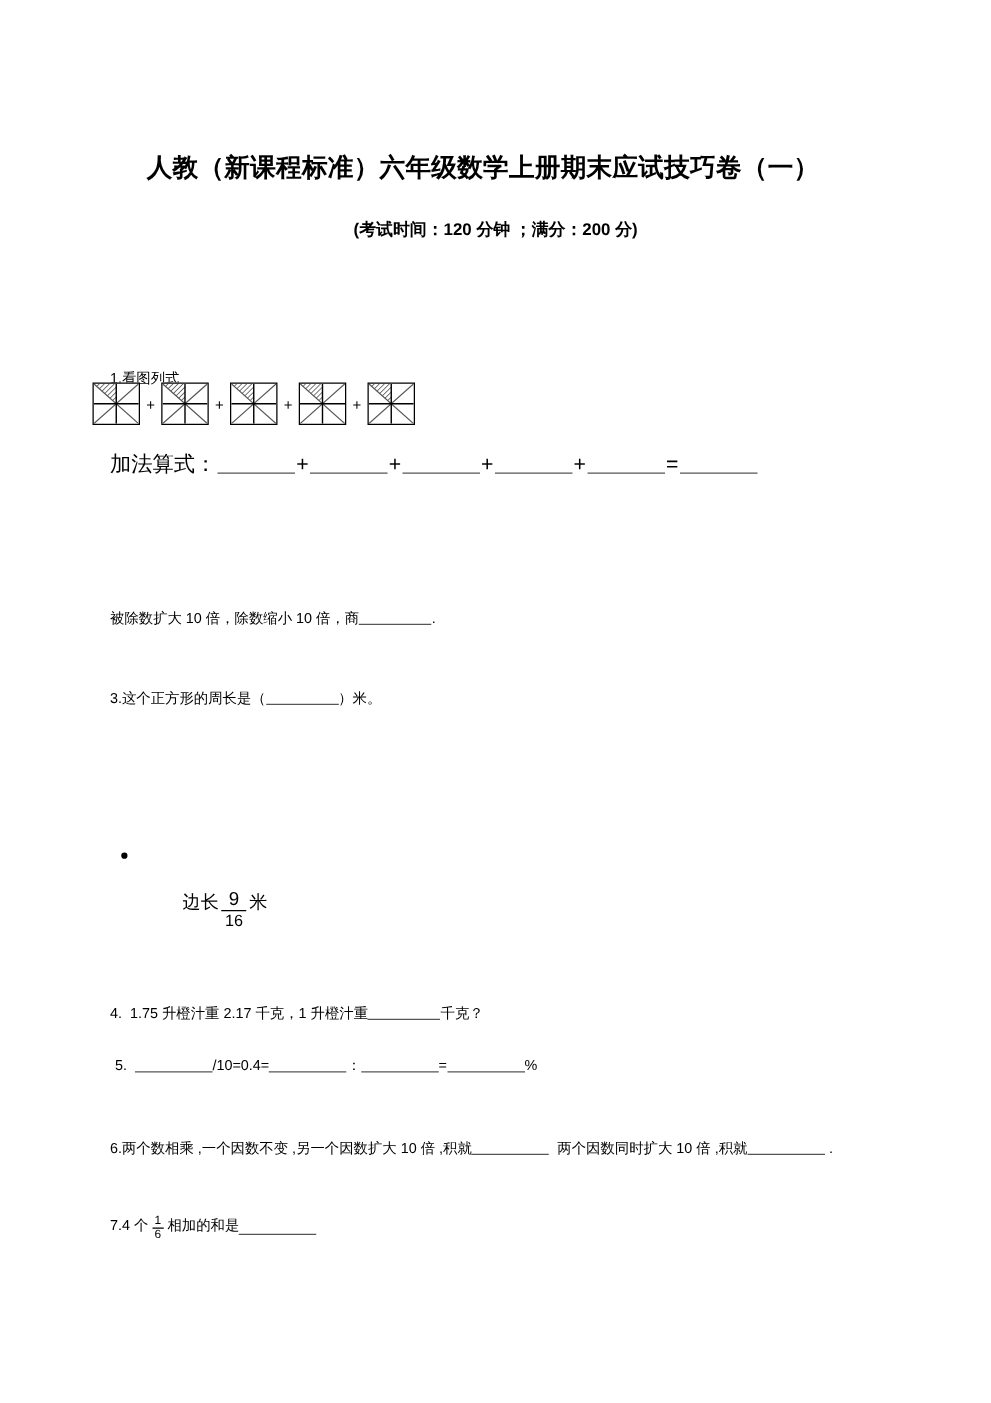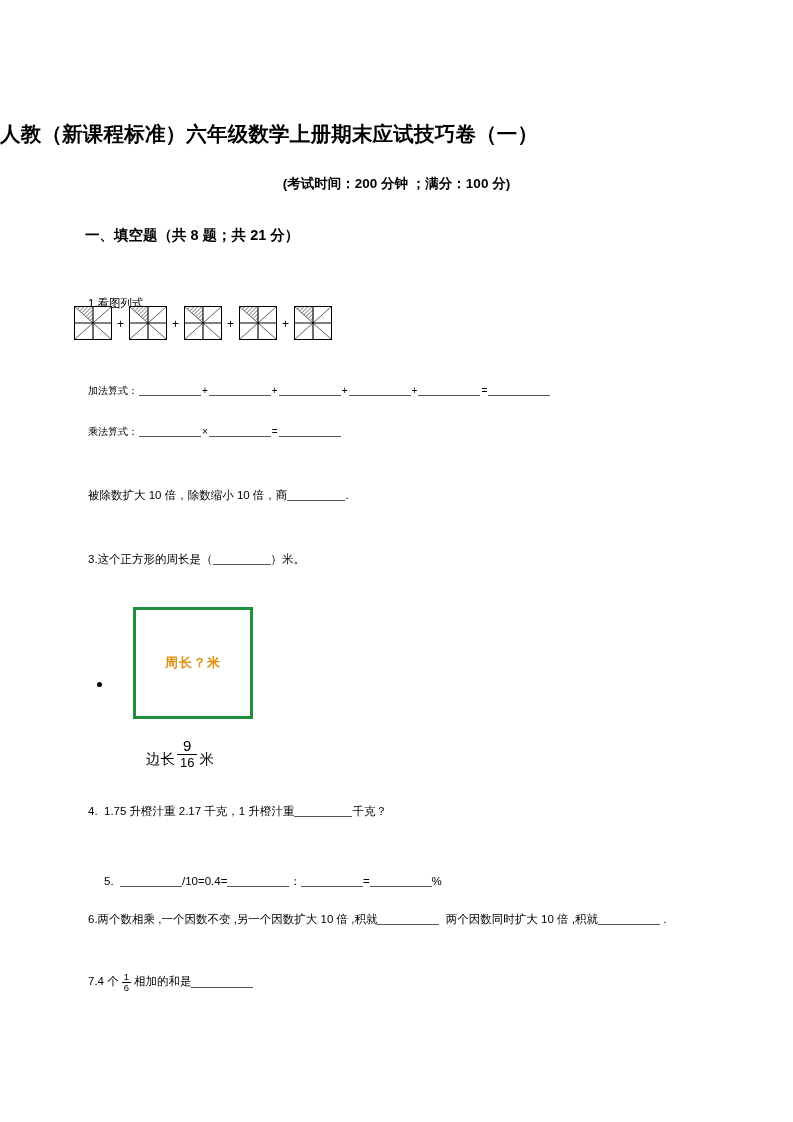--- a/index.html
+++ b/index.html
@@ -21,20 +21,21 @@
     height: 1122px;
     overflow: hidden;
   }
 
   
   .doc-title {
     position: absolute;
     left: 0;
     top: 120px;
     width: 773px;
+    text-align: center;
     font-size: 20.5px;
     font-weight: bold;
     letter-spacing: 0.2px;
     white-space: nowrap;
   }
   .doc-subtitle {
     position: absolute;
     left: 0;
     top: 175px;
     width: 793px;
@@ -92,23 +93,22 @@
     font-size: 12px;
     padding: 0 5px 0 5px;
     position: relative;
     top: 1px;
   }
   .fig-sq svg { display: block; width: 100%; height: 100%; }
 
   
   .formula {
     position: absolute;
-    font-size: 10px;
-    white-space: nowrap;
-    margin-top: 24px;
+    font-size: 17px;
+    white-space: nowrap;
   }
   .formula .blank { margin: 0 1px; }
 
   
   .green-square {
     position: absolute;
     left: 133px;
     top: 607px;
     width: 120px;
     height: 112px;
@@ -132,24 +132,24 @@
     left: 97px;
     top: 682px;
     width: 5px;
     height: 5px;
     background: #000;
     border-radius: 50%;
   }
   .side-label {
     position: absolute;
     left: 146px;
-    top: 738px;
+    top: 712px;
     font-size: 14.5px;
     display: flex;
-    align-items: flex-end;
+    align-items: flex-start;
     white-space: nowrap;
   }
   .frac {
     display: inline-flex;
     flex-direction: column;
     align-items: center;
     justify-content: center;
     vertical-align: middle;
     margin: 0 2px;
     line-height: 1;
@@ -167,23 +167,22 @@
   .frac-sm .den { font-size: 9.5px; border-top: 1px solid #000; padding: 0px 2px 0 2px; }
   .frac-sm { margin: 0 3px; position: relative; top: 0px; }
 </style>
 </head>
 <body>
 
 <div class="page">
 
   <div class="doc-title">人教（新课程标准）六年级数学上册期末应试技巧卷（一）</div>
 
-  <div class="doc-subtitle">(考试时间：200 分钟  ；满分：100 分)</div>
-
-  <div class="section-head">一、填空题（共 8 题；共 21 分）</div>
+  <div class="doc-subtitle">(考试时间：120 分钟  ；满分：200 分)</div>
+
 
   <div class="q" style="left:88px; top:275px;margin-top:20px;">
     <span class="qnum">1.</span><span>看图列式</span>
   </div>
 
   <div class="fig-row">
 
     <div class="fig-sq">
       <svg viewBox="0 0 38 34" preserveAspectRatio="none">
         <defs>
@@ -241,52 +240,46 @@
         <line x1="0" y1="17" x2="38" y2="17" stroke="#000" stroke-width="1.2"></line>
         <line x1="19" y1="0" x2="19" y2="34" stroke="#000" stroke-width="1.2"></line>
       </svg>
     </div>
   </div>
 
   <div class="formula" style="left:88px; top:360px;">
     <span>加法算式：</span><span class="blank b-lg"></span><span>+</span><span class="blank b-lg"></span><span>+</span><span class="blank b-lg"></span><span>+</span><span class="blank b-lg"></span><span>+</span><span class="blank b-lg"></span><span>=</span><span class="blank b-lg"></span>
   </div>
 
-  <div class="formula" style="left:88px; top:401px;">
-    <span>乘法算式：</span><span class="blank b-lg"></span><span>×</span><span class="blank b-lg"></span><span>=</span><span class="blank b-lg"></span>
-  </div>
 
   <div class="q" style="left:88px; top:487px;">
     <span>被除数扩大 10 倍，除数缩小 10 倍，商</span><span class="blank b-md"></span><span>.</span>
   </div>
 
   <div class="q" style="left:88px; top:551px;">
     <span class="qnum">3.</span><span>这个正方形的周长是（</span><span class="blank b-md"></span><span>）米。</span>
   </div>
 
   <div class="bullet"></div>
 
-  <div class="green-square">
-    <div class="inner-label">周长？米</div>
-  </div>
 
   <div class="side-label">
     <span>边长</span>
     <span class="frac">
       <span class="num">9</span>
       <span class="den">16</span>
     </span>
     <span>米</span>
   </div>
 
   <div class="q" style="left:88px; top:803px;">
     <span class="qnum">4.</span>&nbsp;&nbsp;<span>1.75 升橙汁重 2.17 千克，1 升橙汁重</span><span class="blank b-md"></span><span>千克？</span>
   </div>
 
-  <div class="q" style="left:104px; top:845px;margin-top:28px;">
+  <div class="q" style="left:92px; top:845px;">
     <span class="qnum">5.</span>&nbsp;&nbsp;<span class="blank b-lg"></span><span>/10=0.4=</span><span class="blank b-lg"></span><span>：</span><span class="blank b-lg"></span><span>=</span><span class="blank b-lg"></span><span>%</span>
   </div>
 
   <div class="q" style="left:88px; top:911px;text-align:right;">
     <span class="qnum">6.</span><span>两个数相乘 ,一个因数不变 ,另一个因数扩大 10 倍 ,积就</span><span class="blank b-lg"></span>&nbsp;&nbsp;<span>两个因数同时扩大 10 倍 ,积就</span><span class="blank b-lg"></span>&nbsp;<span>.</span>
   </div>
 
   <div class="q" style="left:88px; top:972px; display:flex; align-items:center;">
     <span class="qnum">7.</span>
       <span>4 个</span>

